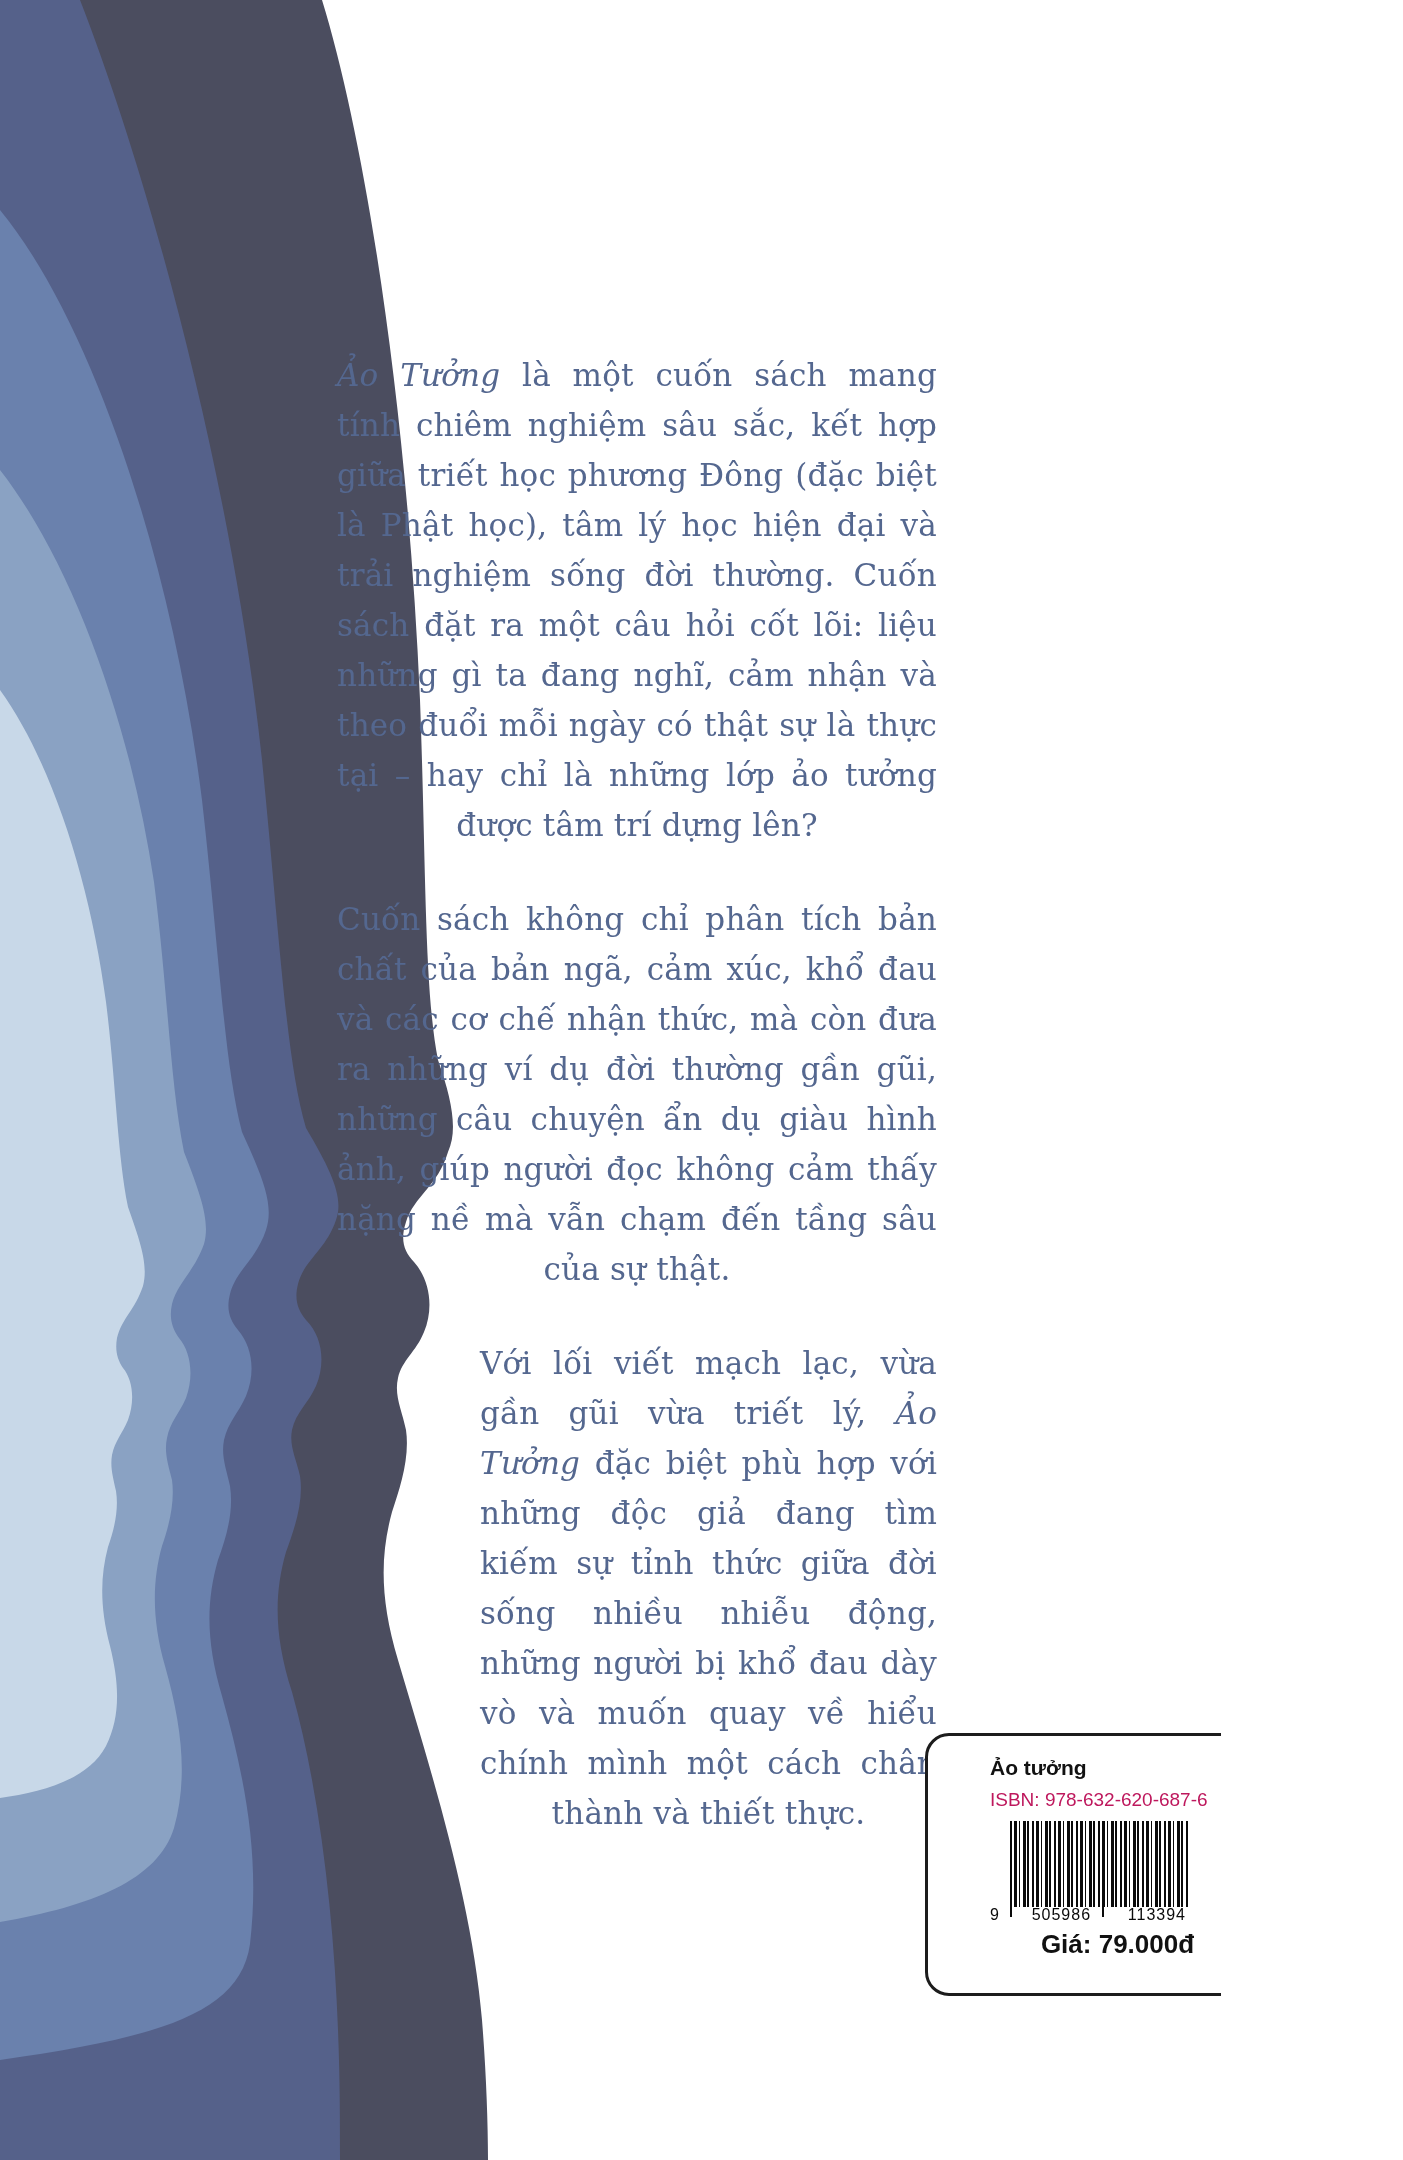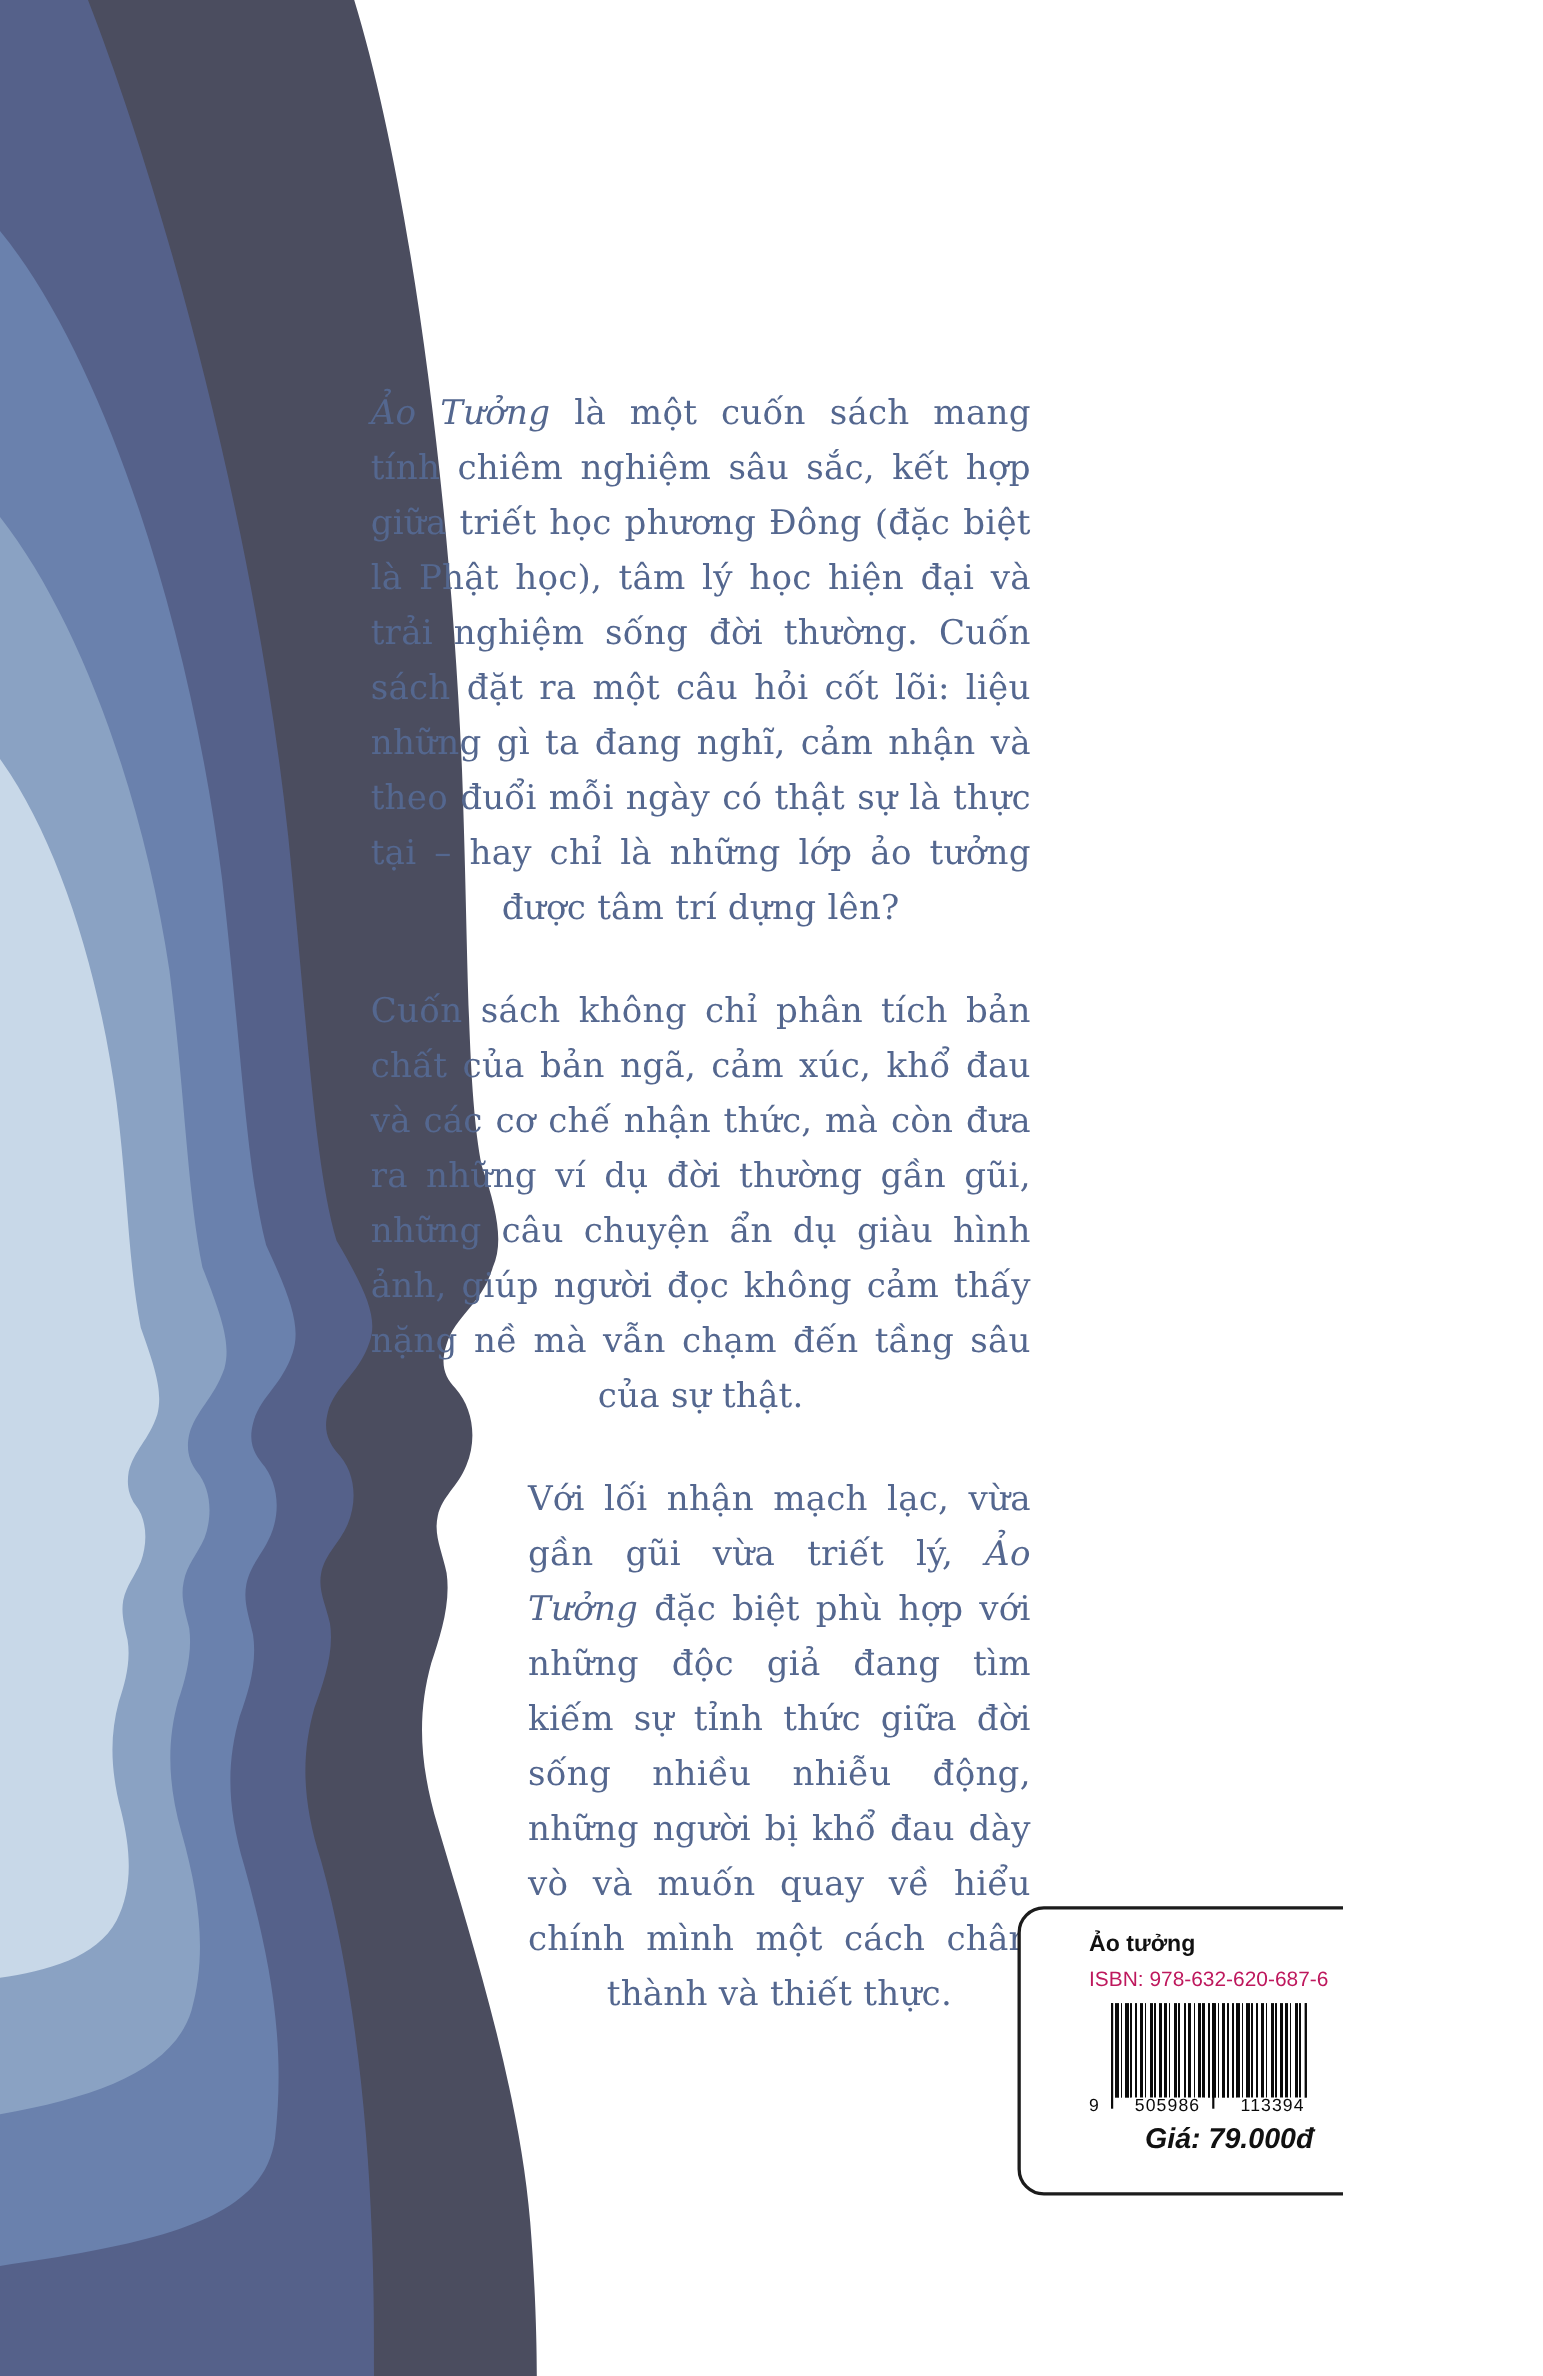--- a/index.html
+++ b/index.html
@@ -48,21 +48,21 @@
   .guard{position:absolute;top:0;bottom:4px;width:2px;background:#0a0a0a;}
   .guard.g1{left:20px;}
   .guard.g2{left:112px;}
   .guard.g3{right:2px;}
   .digits{
     position:absolute;left:0;right:0;bottom:-2px;
     display:flex;justify-content:space-between;align-items:flex-end;
     font-size:16px;color:#0a0a0a;line-height:16px;
   }
   .digits .grp{background:#ffffff;padding:0 4px;letter-spacing:1px;}
-  .pb-price{font-weight:bold;font-size:26px;margin-top:8px;text-align:center;margin-left:26px;white-space:nowrap;font-style:italic;}
+  .pb-price{font-weight:bold;font-size:26px;margin-top:8px;text-align:center;margin-left:26px;white-space:nowrap;}
 </style>
 </head>
 <body>
 
 <div class="cover">
 
   <svg class="silhouette" viewBox="0 0 1403 2160" preserveAspectRatio="none" aria-hidden="true">
     <path class="layer" d="M 322 0
          C 368 150 408 420 420 700
          C 426 860 424 990 438 1060
@@ -131,21 +131,21 @@
          C 119 1510 114 1530 108 1547
          C 100 1577 100 1608 110 1646
          C 120 1686 120 1718 106 1746
          C 88 1780 42 1792 0 1798
          Z" fill="#c8d8e8"></path>
   </svg>
 
   <div class="description" id="paragraphs" style="color: rgb(84, 103, 143);">
       <p><em>Ảo Tưởng</em><span> là một cuốn sách mang tính chiêm nghiệm sâu sắc, kết hợp giữa triết học phương Đông (đặc biệt là Phật học), tâm lý học hiện đại và trải nghiệm sống đời thường. Cuốn sách đặt ra một câu hỏi cốt lõi: liệu những gì ta đang nghĩ, cảm nhận và theo đuổi mỗi ngày có thật sự là thực tại – hay chỉ là những lớp ảo tưởng được tâm trí dựng lên?</span></p>
       <p><span>Cuốn sách không chỉ phân tích bản chất của bản ngã, cảm xúc, khổ đau và các cơ chế nhận thức, mà còn đưa ra những ví dụ đời thường gần gũi, những câu chuyện ẩn dụ giàu hình ảnh, giúp người đọc không cảm thấy nặng nề mà vẫn chạm đến tầng sâu của sự thật.</span></p>
-      <p class="narrow"><span>Với lối nhận mạch lạc, vừa gần gũi vừa triết lý, </span><em>Ảo Tưởng</em><span> đặc biệt phù hợp với những độc giả đang tìm kiếm sự tỉnh thức giữa đời sống nhiều nhiễu động, những người bị khổ đau dày vò và muốn quay về hiểu chính mình một cách chân thành và thiết thực.</span></p>
+      <p class="narrow"><span>Với lối viết mạch lạc, vừa gần gũi vừa triết lý, </span><em>Ảo Tưởng</em><span> đặc biệt phù hợp với những độc giả đang tìm kiếm sự tỉnh thức giữa đời sống nhiều nhiễu động, những người bị khổ đau dày vò và muốn quay về hiểu chính mình một cách chân thành và thiết thực.</span></p>
     </div>
 
   <div class="price-box">
     <div class="pb-title">Ảo tưởng</div>
     <div class="pb-isbn">ISBN: 978-632-620-687-6</div>
     <div class="barcode">
       <div class="bars"></div>
       <div class="guard g1"></div>
       <div class="guard g2"></div>
       <div class="guard g3"></div>

